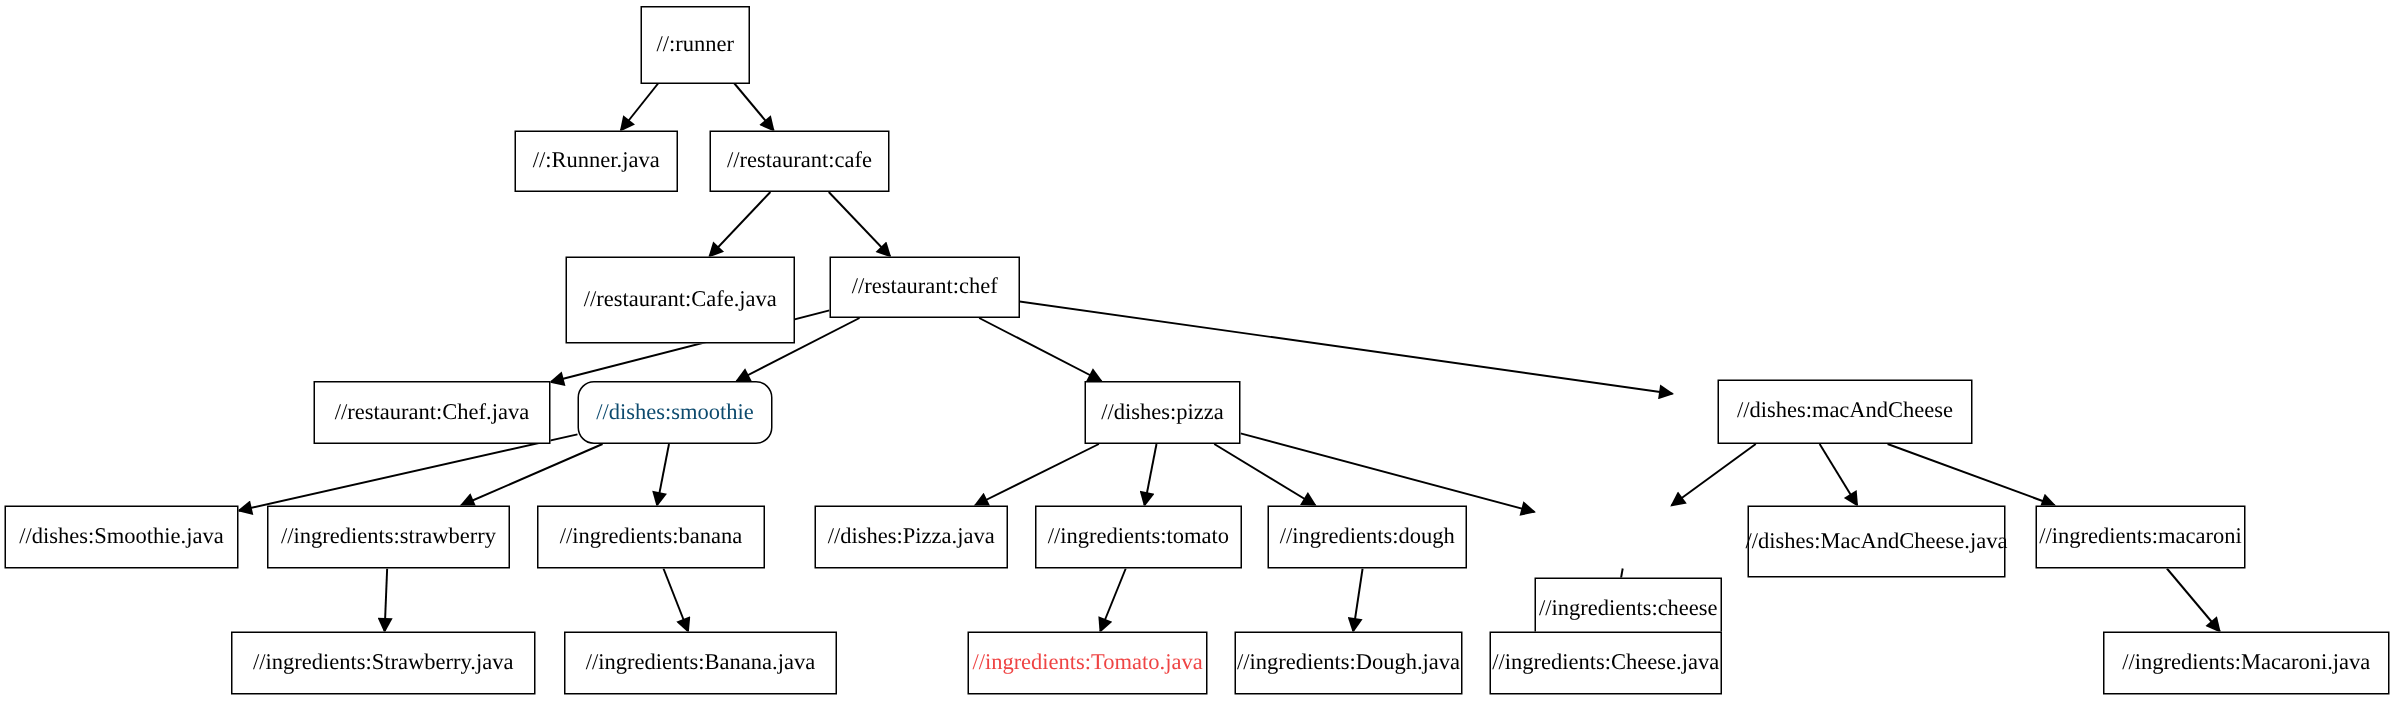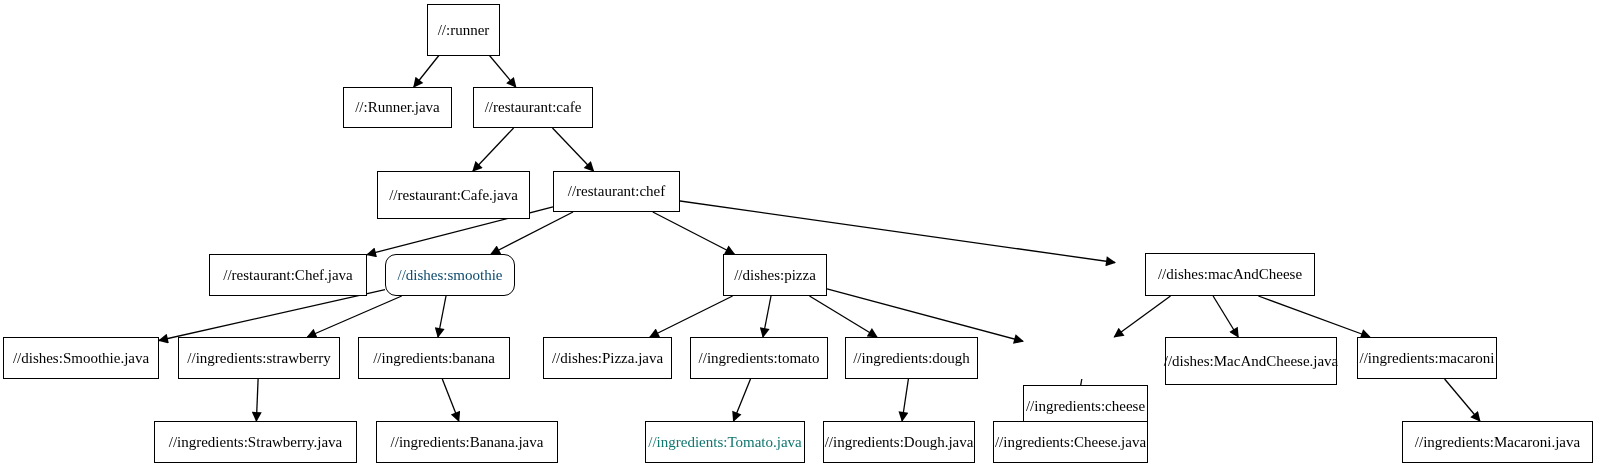--- a/index.html
+++ b/index.html
@@ -74,35 +74,35 @@
         <line x1="750.5" y1="379.0" x2="733.5" y2="421.0" stroke="#000000" marker-end="url(#arrowhead)"></line>
         <line x1="908.4" y1="379.0" x2="902.1" y2="421.0" stroke="#000000" marker-end="url(#arrowhead)"></line>
         <line x1="1081.8" y1="379.0" x2="1074.3" y2="421.0" stroke="#000000" marker-end="url(#arrowhead)"></line>
         <line x1="1444.6" y1="379.0" x2="1479.9" y2="421.0" stroke="#000000" marker-end="url(#arrowhead)"></line>
       </g>
   </svg>
   <div id="nodes-layer">
       <div class="graph-node" style="left: 427px; top: 4px; width: 73px; height: 52px; background: rgb(255, 255, 255); border-color: rgb(0, 0, 0); color: rgb(0, 0, 0);">//:runner</div>
       <div class="graph-node" style="left: 343px; top: 87px; width: 109px; height: 41px; background: rgb(255, 255, 255); border-color: rgb(0, 0, 0); color: rgb(0, 0, 0);">//:Runner.java</div>
       <div class="graph-node" style="left: 473px; top: 87px; width: 120px; height: 41px; background: rgb(255, 255, 255); border-color: rgb(0, 0, 0); color: rgb(0, 0, 0);">//restaurant:cafe</div>
-      <div class="graph-node" style="left: 377px; top: 171px; width: 153px; height: 48px; background: rgb(255, 255, 255); border-color: rgb(0, 0, 0); color: rgb(0, 0, 0);">//restaurant:Cafe.java</div>
+      <div class="graph-node" style="left: 377px; top: 171px; width: 153px; height: 58px; background: rgb(255, 255, 255); border-color: rgb(0, 0, 0); color: rgb(0, 0, 0);">//restaurant:Cafe.java</div>
       <div class="graph-node" style="left: 553px; top: 171px; width: 127px; height: 41px; background: rgb(255, 255, 255); border-color: rgb(0, 0, 0); color: rgb(0, 0, 0);">//restaurant:chef</div>
       <div class="graph-node" style="left: 209px; top: 254px; width: 158px; height: 42px; background: rgb(255, 255, 255); border-color: rgb(0, 0, 0); color: rgb(0, 0, 0);">//restaurant:Chef.java</div>
       <div class="graph-node" style="left: 385px; top: 254px; width: 130px; height: 42px; background: rgb(255, 255, 255); border-color: rgb(0, 0, 0); color: #0c4a6e; border-radius: 11px;">//dishes:smoothie</div>
       <div class="graph-node" style="left: 723px; top: 254px; width: 104px; height: 42px; background: rgb(255, 255, 255); border-color: rgb(0, 0, 0); color: rgb(0, 0, 0);">//dishes:pizza</div>
       <div class="graph-node" style="left: 1115px; top: 253px; width: 170px; height: 43px; background: rgb(255, 255, 255); border-color: rgb(0, 0, 0); color: rgb(0, 0, 0); margin-left: 30px;">//dishes:macAndCheese</div>
       <div class="graph-node" style="left: 3px; top: 337px; width: 156px; height: 42px; background: rgb(255, 255, 255); border-color: rgb(0, 0, 0); color: rgb(0, 0, 0);">//dishes:Smoothie.java</div>
       <div class="graph-node" style="left: 178px; top: 337px; width: 162px; height: 42px; background: rgb(255, 255, 255); border-color: rgb(0, 0, 0); color: rgb(0, 0, 0);">//ingredients:strawberry</div>
       <div class="graph-node" style="left: 358px; top: 337px; width: 152px; height: 42px; background: rgb(255, 255, 255); border-color: rgb(0, 0, 0); color: rgb(0, 0, 0);">//ingredients:banana</div>
       <div class="graph-node" style="left: 543px; top: 337px; width: 129px; height: 42px; background: rgb(255, 255, 255); border-color: rgb(0, 0, 0); color: rgb(0, 0, 0);">//dishes:Pizza.java</div>
       <div class="graph-node" style="left: 690px; top: 337px; width: 138px; height: 42px; background: rgb(255, 255, 255); border-color: rgb(0, 0, 0); color: rgb(0, 0, 0);">//ingredients:tomato</div>
       <div class="graph-node" style="left: 845px; top: 337px; width: 133px; height: 42px; background: rgb(255, 255, 255); border-color: rgb(0, 0, 0); color: rgb(0, 0, 0);">//ingredients:dough</div>
       <div class="graph-node" style="left: 1023px; top: 337px; width: 125px; height: 42px; background: rgb(255, 255, 255); border-color: rgb(0, 0, 0); color: rgb(0, 0, 0); margin-top: 48px;">//ingredients:cheese</div>
       <div class="graph-node" style="left: 1165px; top: 337px; width: 172px; height: 48px; background: rgb(255, 255, 255); border-color: rgb(0, 0, 0); color: rgb(0, 0, 0);">//dishes:MacAndCheese.java</div>
       <div class="graph-node" style="left: 1357px; top: 337px; width: 140px; height: 42px; background: rgb(255, 255, 255); border-color: rgb(0, 0, 0); color: rgb(0, 0, 0);">//ingredients:macaroni</div>
       <div class="graph-node" style="left: 154px; top: 421px; width: 203px; height: 42px; background: rgb(255, 255, 255); border-color: rgb(0, 0, 0); color: rgb(0, 0, 0);">//ingredients:Strawberry.java</div>
       <div class="graph-node" style="left: 376px; top: 421px; width: 182px; height: 42px; background: rgb(255, 255, 255); border-color: rgb(0, 0, 0); color: rgb(0, 0, 0);">//ingredients:Banana.java</div>
-      <div class="graph-node" style="left: 645px; top: 421px; width: 160px; height: 42px; background: rgb(255, 255, 255); border-color: rgb(0, 0, 0); color: #0f766e;">//ingredients:Tomato.java</div>
+      <div class="graph-node" style="left: 645px; top: 421px; width: 160px; height: 42px; background: rgb(255, 255, 255); border-color: rgb(0, 0, 0); color: #ef4444;">//ingredients:Tomato.java</div>
       <div class="graph-node" style="left: 823px; top: 421px; width: 152px; height: 42px; background: rgb(255, 255, 255); border-color: rgb(0, 0, 0); color: rgb(0, 0, 0);">//ingredients:Dough.java</div>
       <div class="graph-node" style="left: 993px; top: 421px; width: 155px; height: 42px; background: rgb(255, 255, 255); border-color: rgb(0, 0, 0); color: rgb(0, 0, 0);">//ingredients:Cheese.java</div>
       <div class="graph-node" style="left: 1402px; top: 421px; width: 191px; height: 42px; background: rgb(255, 255, 255); border-color: rgb(0, 0, 0); color: rgb(0, 0, 0);">//ingredients:Macaroni.java</div>
     </div>
 </div>
 
 </body></html>

